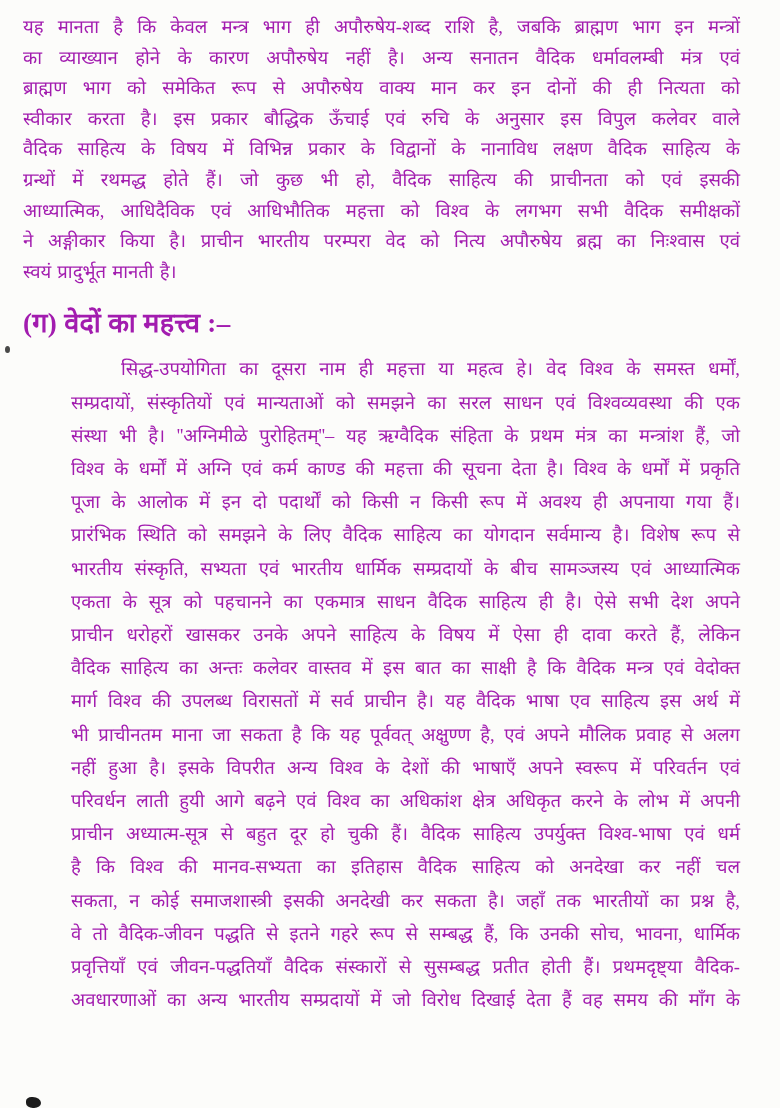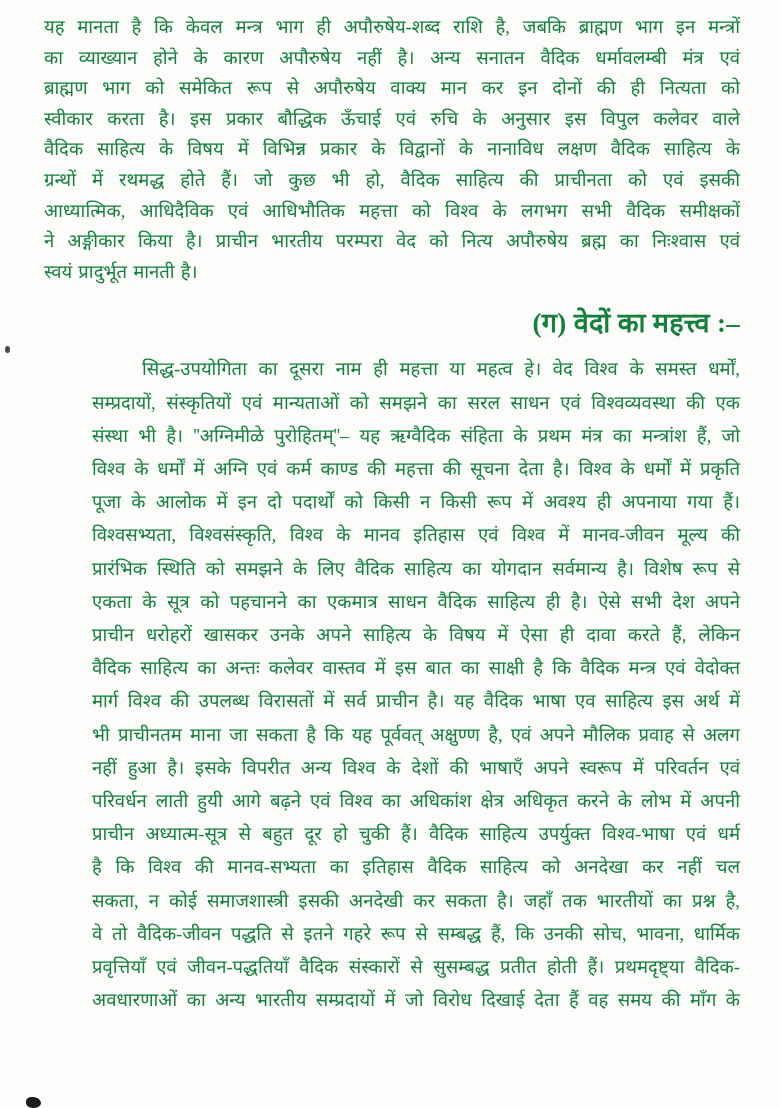--- a/index.html
+++ b/index.html
@@ -6,41 +6,41 @@
     margin: 0;
     padding: 0;
     background: #e9e9e7;
   }
   .page {
     position: relative;
     width: 780px;
     height: 1108px;
     margin: 0 auto;
     background: #fcfcfa;
-    color: #15803d;
+    color: #a21caf;
     font-family: "Liberation Serif", "DejaVu Serif", serif;
     box-sizing: border-box;
-    padding: 12px 40px 0 44px;
+    padding: 12px 40px 0 23px;
     overflow: hidden;
   }
   .para { margin: 0; }
   .line {
     font-size: 18.5px;
     text-align: justify;
     text-align-last: justify;
     word-spacing: 1.5px;
   }
   .para-1 .line { line-height: 30.6px; }
   .para-2 .line { line-height: 33.2px; margin-left: 48px; }
   .line.last { text-align-last: left; }
   .justify-all .line.last { text-align-last: justify; }
   .para-2 .line:first-child { text-indent: 50px; }
   .heading {
     margin: 16px 0 13px 0;
-    text-align: right;
+    text-align: left;
     font-size: 27px;
     font-weight: bold;
     letter-spacing: 0.3px;
   }
   .artifact {
     position: absolute;
     background: #1c1c1c;
   }
   .artifact.dot-left {
     left: 5px; top: 346px; width: 5px; height: 7px; border-radius: 50%;
@@ -68,22 +68,22 @@
     </div>
 
   <h2 class="heading">(ग) वेदों का महत्त्व :–</h2>
 
   <div class="para para-2 justify-all">
       <div class="line">सिद्ध-उपयोगिता का दूसरा नाम ही महत्ता या महत्व हे। वेद विश्व के समस्त धर्मों,</div>
       <div class="line">सम्प्रदायों, संस्कृतियों एवं मान्यताओं को समझने का सरल साधन एवं विश्वव्यवस्था की एक</div>
       <div class="line">संस्था भी है। ''अग्निमीळे पुरोहितम्''– यह ऋग्वैदिक संहिता के प्रथम मंत्र का मन्त्रांश हैं, जो</div>
       <div class="line">विश्व के धर्मों में अग्नि एवं कर्म काण्ड की महत्ता की सूचना देता है। विश्व के धर्मों में प्रकृति</div>
       <div class="line">पूजा के आलोक में इन दो पदार्थों को किसी न किसी रूप में अवश्य ही अपनाया गया हैं।</div>
-      <div class="line">विश्वसभ्यता, विश्वसंस्कृति, विश्व के मानव इतिहास एवं विश्व में मानव-जीवन मूल्य की</div>
       <div class="line">प्रारंभिक स्थिति को समझने के लिए वैदिक साहित्य का योगदान सर्वमान्य है। विशेष रूप से</div>
+      <div class="line">भारतीय संस्कृति, सभ्यता एवं भारतीय धार्मिक सम्प्रदायों के बीच सामञ्जस्य एवं आध्यात्मिक</div>
       <div class="line">एकता के सूत्र को पहचानने का एकमात्र साधन वैदिक साहित्य ही है। ऐसे सभी देश अपने</div>
       <div class="line">प्राचीन धरोहरों खासकर उनके अपने साहित्य के विषय में ऐसा ही दावा करते हैं, लेकिन</div>
       <div class="line">वैदिक साहित्य का अन्तः कलेवर वास्तव में इस बात का साक्षी है कि वैदिक मन्त्र एवं वेदोक्त</div>
       <div class="line">मार्ग विश्व की उपलब्ध विरासतों में सर्व प्राचीन है। यह वैदिक भाषा एव साहित्य इस अर्थ में</div>
       <div class="line">भी प्राचीनतम माना जा सकता है कि यह पूर्ववत् अक्षुण्ण है, एवं अपने मौलिक प्रवाह से अलग</div>
       <div class="line">नहीं हुआ है। इसके विपरीत अन्य विश्व के देशों की भाषाएँ अपने स्वरूप में परिवर्तन एवं</div>
       <div class="line">परिवर्धन लाती हुयी आगे बढ़ने एवं विश्व का अधिकांश क्षेत्र अधिकृत करने के लोभ में अपनी</div>
       <div class="line">प्राचीन अध्यात्म-सूत्र से बहुत दूर हो चुकी हैं। वैदिक साहित्य उपर्युक्त विश्व-भाषा एवं धर्म</div>
       <div class="line">है कि विश्व की मानव-सभ्यता का इतिहास वैदिक साहित्य को अनदेखा कर नहीं चल</div>
       <div class="line">सकता, न कोई समाजशास्त्री इसकी अनदेखी कर सकता है। जहाँ तक भारतीयों का प्रश्न है,</div>

